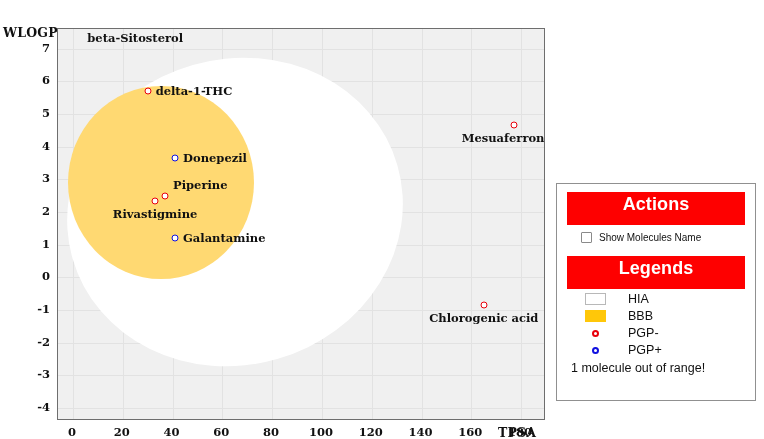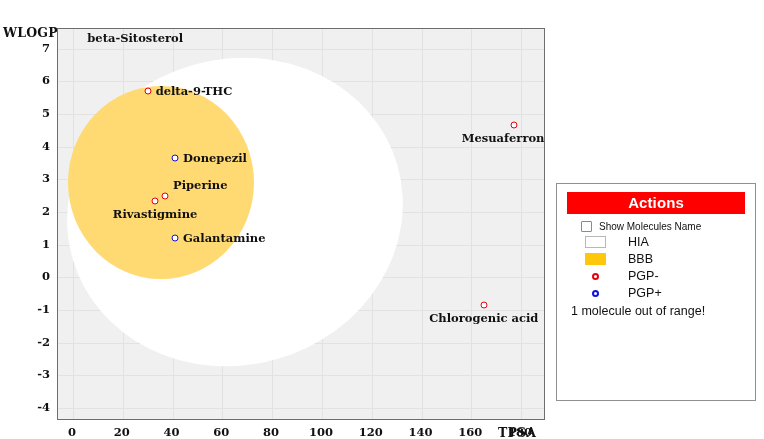--- a/index.html
+++ b/index.html
@@ -139,23 +139,23 @@
     width: 200px; height: 218px;
     border: 1.5px solid #909090;
     background: #ffffff;
     box-sizing: border-box;
     padding: 8px 10px;
   }
   .panel-header {
     background: #fe0000;
     color: #ffffff;
     font-weight: bold;
-    font-size: 15px;
+    font-size: 18px;
     text-align: center;
-    padding: 2px 0 3px 0;
+    padding: 2px 0 10px 0;
     font-family: "Liberation Sans", sans-serif;
     letter-spacing: 0.1px;
   }
   .actions-row {
     display: flex;
     align-items: center;
     gap: 7px;
     margin: 7px 0 0 14px;
     font-size: 10px;
     color: #111;
@@ -264,21 +264,21 @@
         <div class="gridline-h" style="top: 248.267px;"></div>
         <div class="gridline-h" style="top: 280.933px;"></div>
         <div class="gridline-h" style="top: 313.6px;"></div>
         <div class="gridline-h" style="top: 346.267px;"></div>
         <div class="gridline-h" style="top: 378.933px;"></div>
       </div>
     <div id="hia-ellipse"></div>
     <div id="bbb-ellipse"></div>
     <div id="markers-layer">
         <div class="point" title="delta-9-THC" style="left: 89.6327px; top: 62.0667px;"></div>
-        <div class="mol-label" style="left: 97.6327px; top: 62.0667px;">delta-9-THC</div>
+        <div class="mol-label" style="left: 97.6327px; top: 62.0667px;">delta-1-THC</div>
         <div class="point pgp-plus" title="Donepezil" style="left: 117.02px; top: 129.033px;"></div>
         <div class="mol-label" style="left: 125.02px; top: 129.033px;">Donepezil</div>
         <div class="point" title="Piperine" style="left: 107.061px; top: 166.6px;"></div>
         <div class="mol-label" style="left: 115.061px; top: 155.6px;">Piperine</div>
         <div class="point" title="Rivastigmine" style="left: 97.102px; top: 171.5px;"></div>
         <div class="mol-label center" style="left: 97.102px; top: 184.5px;">Rivastigmine</div>
         <div class="point pgp-plus" title="Galantamine" style="left: 117.02px; top: 209.067px;"></div>
         <div class="mol-label" style="left: 125.02px; top: 209.067px;">Galantamine</div>
         <div class="point" title="Mesuaferrone B" style="left: 455.633px; top: 96.3667px;"></div>
         <div class="mol-label center" style="left: 455.633px; top: 109.367px;">Mesuaferrone B</div>
@@ -291,20 +291,21 @@
 
 <div id="side-panel">
 
   <div class="panel-header">Actions</div>
 
   <div class="actions-row">
     <span class="checkbox"></span>
     <span>Show Molecules Name</span>
   </div>
 
+  <div class="panel-header" id="legends-header">Legends</div>
 
   <div class="legend-row">
     <span class="swatch-box swatch-hia"></span>
     <span>HIA</span>
   </div>
   <div class="legend-row">
     <span class="swatch-box swatch-bbb"></span>
     <span>BBB</span>
   </div>
   <div class="legend-row">

